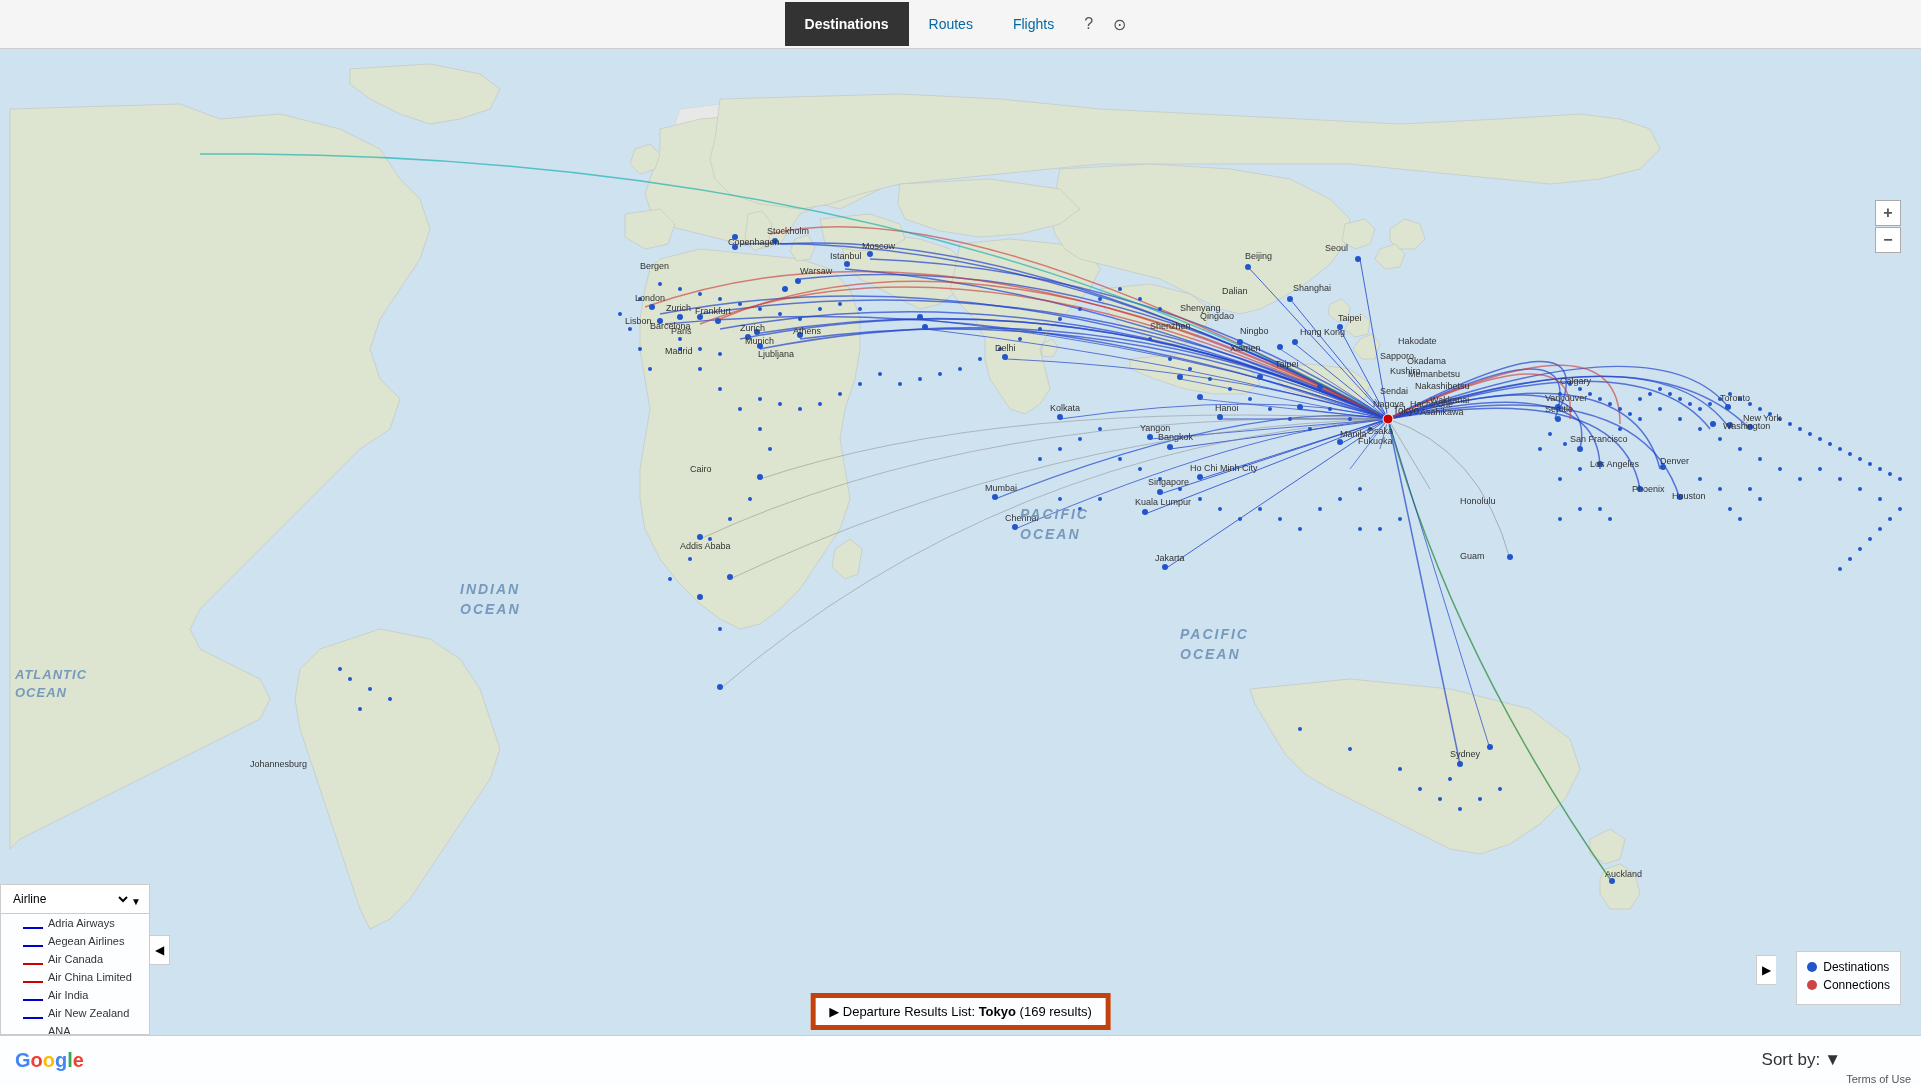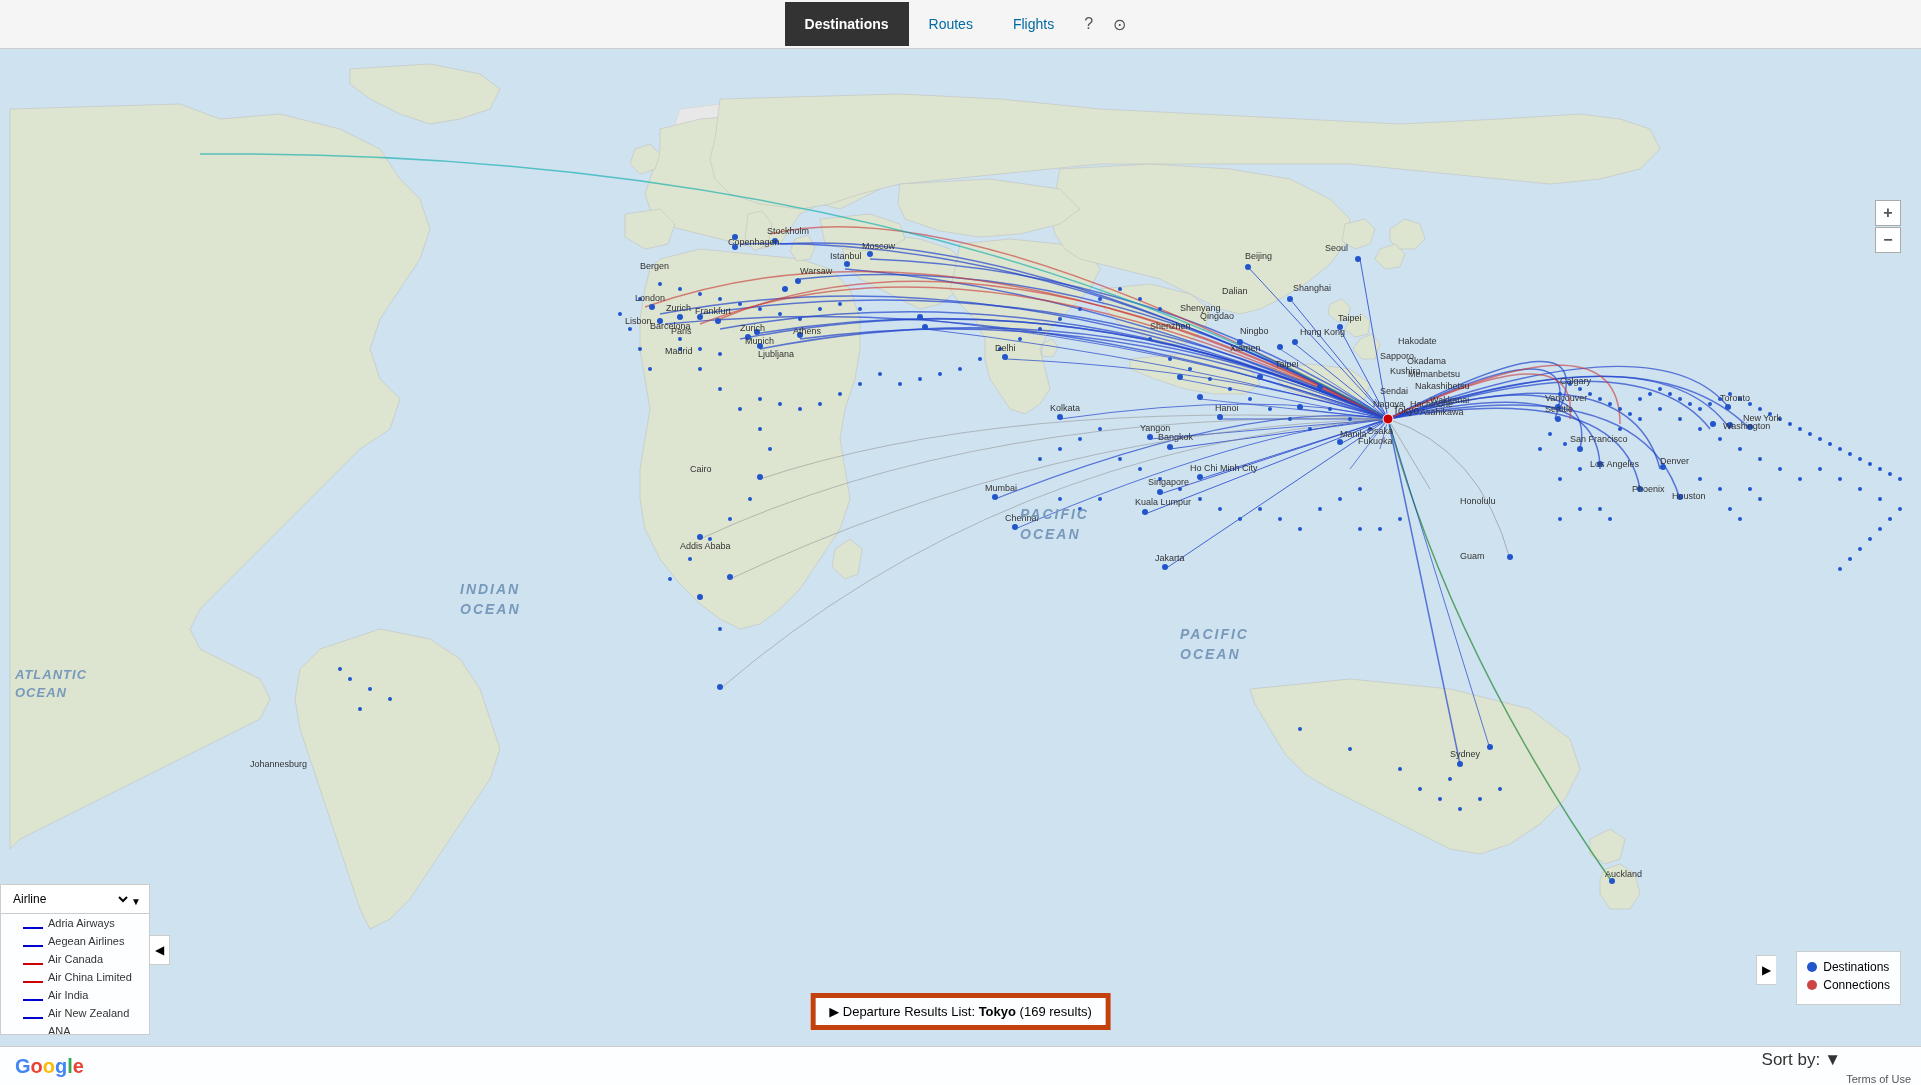--- a/index.html
+++ b/index.html
@@ -189,21 +189,21 @@
       height: 10px;
       border-radius: 50%;
     }
 
     
     #bottom-bar {
       position: absolute;
       bottom: 0;
       left: 0;
       right: 0;
-      height: 39px;
+      height: 50px;
       background: rgba(255,255,255,0.95);
       border-top: 1px solid #ccc;
       display: flex;
       align-items: center;
       padding: 0 15px;
       z-index: 50;
     }
     #google-logo {
       font-size: 20px;
       font-weight: bold;

